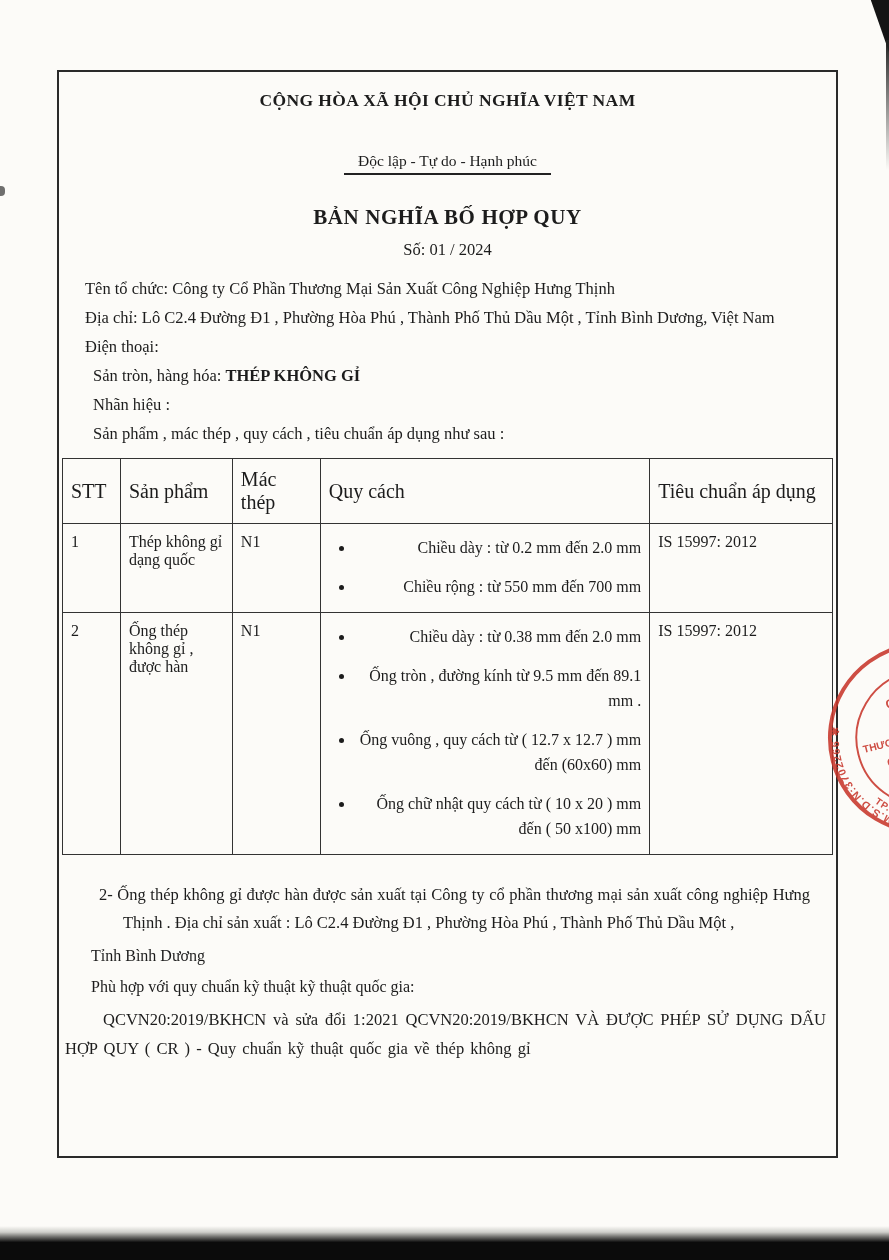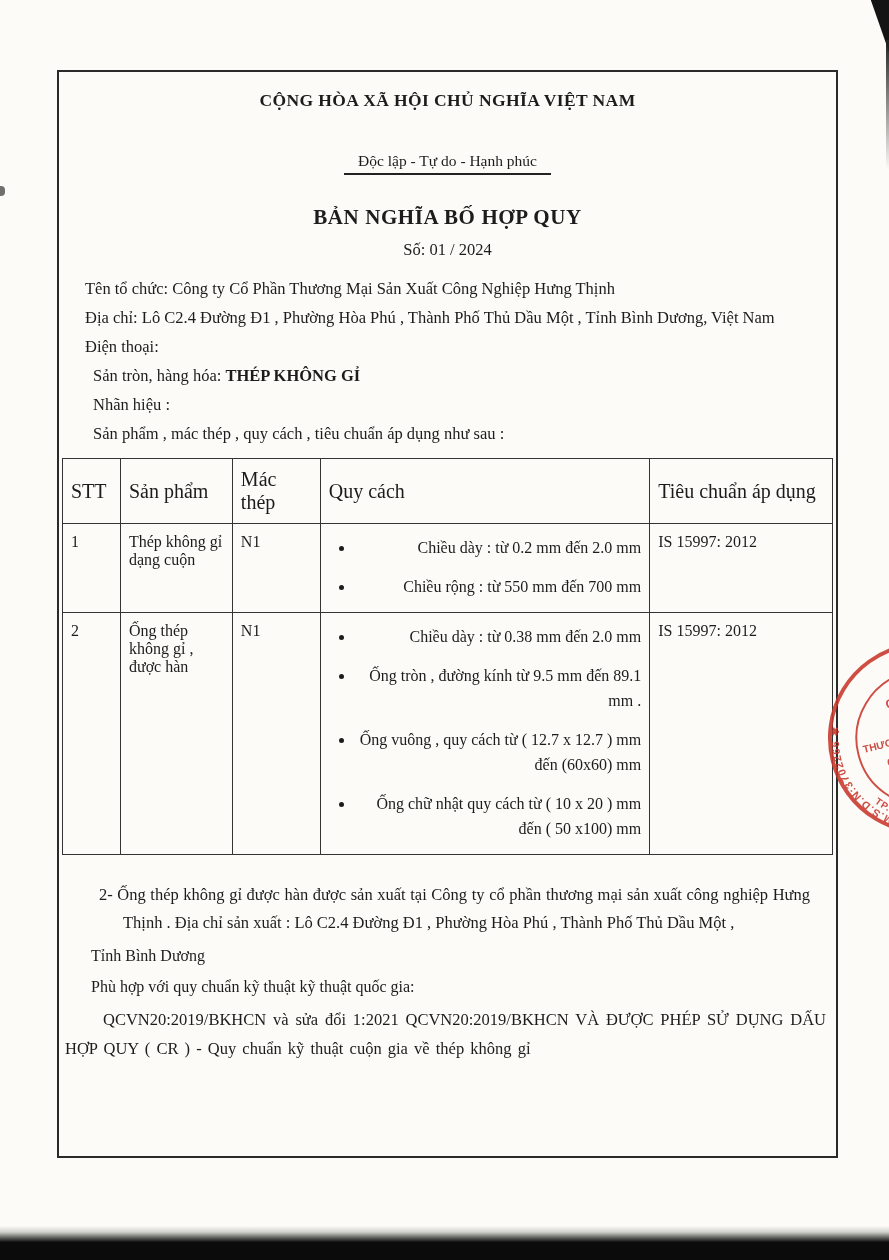--- a/index.html
+++ b/index.html
@@ -143,21 +143,21 @@
           <th>STT</th>
           <th>Sản phẩm</th>
           <th>Mác thép</th>
           <th>Quy cách</th>
           <th>Tiêu chuẩn áp dụng</th>
         </tr>
       </thead>
       <tbody>
         <tr>
           <td class="cell-stt">1</td>
-          <td class="cell-sp">Thép không gỉ dạng cuộn</td>
+          <td class="cell-sp">Thép không gỉ dạng quốc</td>
           <td class="cell-mac">N1</td>
           <td>
             <ul class="specs">
               <li>Chiều dày : từ 0.2 mm đến 2.0 mm</li>
               <li>Chiều rộng : từ 550 mm đến 700 mm</li>
             </ul>
           </td>
           <td>IS 15997: 2012</td>
         </tr>
         <tr>
@@ -174,21 +174,21 @@
           </td>
           <td>IS 15997: 2012</td>
         </tr>
       </tbody>
     </table>
 
     <div class="notes">
       <p class="note hanging">2-  Ống thép không gỉ được hàn được sản xuất tại Công ty cổ phần thương mại sản xuất công nghiệp Hưng Thịnh . Địa chỉ sản xuất : Lô C2.4 Đường Đ1 , Phường Hòa Phú , Thành Phố Thủ Dầu Một ,</p>
       <p class="province">Tỉnh Bình Dương</p>
       <p class="conform">Phù hợp với quy chuẩn kỹ thuật kỹ thuật quốc gia:</p>
-      <p class="final-par">QCVN20:2019/BKHCN  và  sửa  đổi  1:2021  QCVN20:2019/BKHCN  VÀ  ĐƯỢC PHÉP SỬ DỤNG DẤU HỢP QUY ( CR ) -  Quy chuẩn kỹ thuật cuộn gia về thép không gỉ</p>
+      <p class="final-par">QCVN20:2019/BKHCN  và  sửa  đổi  1:2021  QCVN20:2019/BKHCN  VÀ  ĐƯỢC PHÉP SỬ DỤNG DẤU HỢP QUY ( CR ) -  Quy chuẩn kỹ thuật quốc gia về thép không gỉ</p>
     </div>
 
   </div>
 
   <div class="stamp">
     <svg viewBox="0 0 200 200">
       <defs>
         <path id="arc-left" d="M 100,187 A 87,87 0 0 1 100,13" fill="none"></path>
         <path id="arc-bottom" d="M 32,148 A 83,83 0 0 0 100,183" fill="none"></path>
       </defs>

